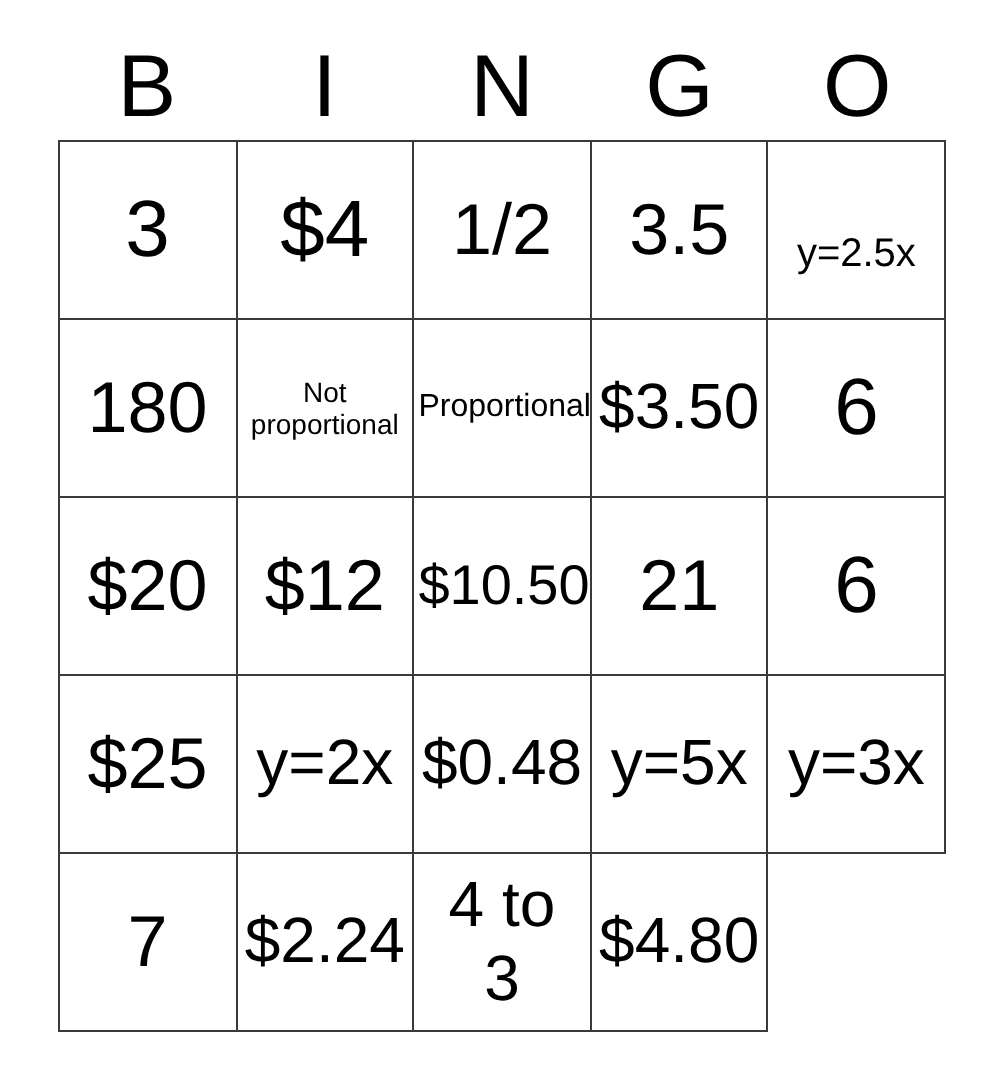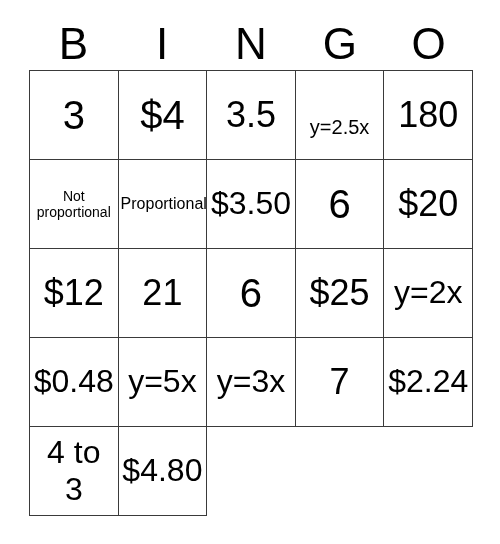--- a/index.html
+++ b/index.html
@@ -109,20 +109,23 @@
 
   <div class="grid">
 
     <div class="cell">
         <span class="cell-text fs-xl">3</span>
       </div>
     <div class="cell">
         <span class="cell-text fs-xl">$4</span>
       </div>
     <div class="cell">
+        <span class="cell-text fs-lg">1/2</span>
+      </div>
+    <div class="cell">
         <span class="cell-text fs-lg">3.5</span>
       </div>
     <div class="cell">
         <span class="cell-text fs-xs">y=2.5x</span>
       </div>
 
     <div class="cell">
         <span class="cell-text fs-lg">180</span>
       </div>
     <div class="cell">
@@ -137,20 +140,23 @@
       </div>
     <div class="cell">
         <span class="cell-text fs-xl">6</span>
       </div>
 
     <div class="cell">
         <span class="cell-text fs-lg">$20</span>
       </div>
     <div class="cell">
         <span class="cell-text fs-lg">$12</span>
+      </div>
+    <div class="cell">
+        <span class="cell-text fs-sm">$10.50</span>
       </div>
     <div class="cell">
         <span class="cell-text fs-lg">21</span>
       </div>
 
     <div class="cell">
         <span class="cell-text fs-xl">6</span>
       </div>
     <div class="cell">
         <span class="cell-text fs-lg">$25</span>

